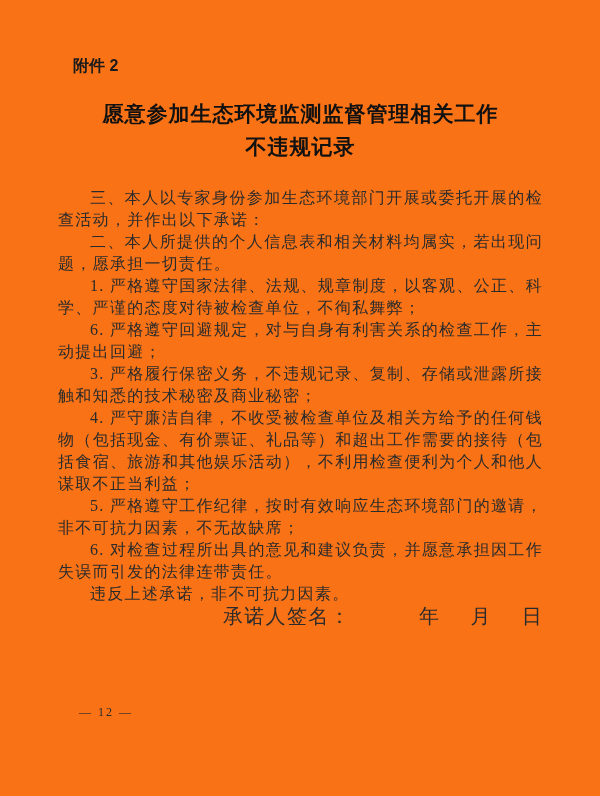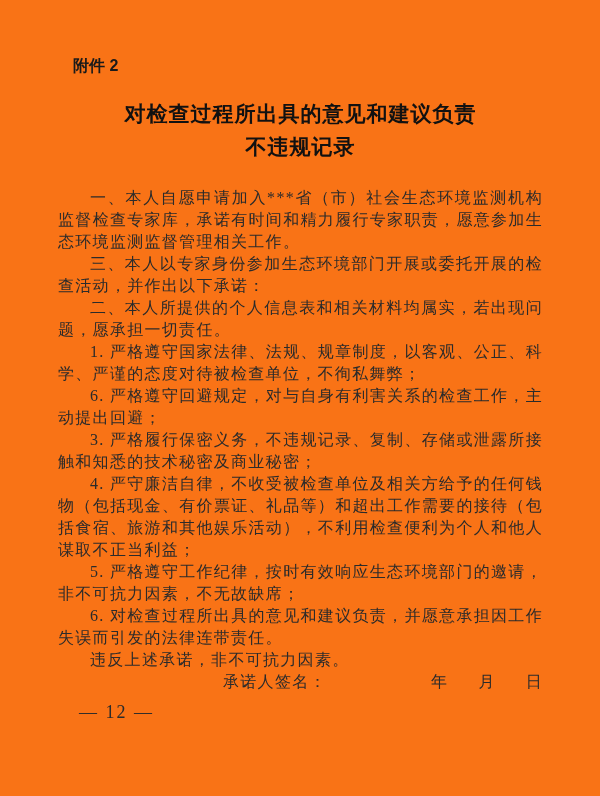--- a/index.html
+++ b/index.html
@@ -48,55 +48,54 @@
     text-align: justify;
     color: #2b2b2b;
   }
   .doc-body p {
     margin: 0;
     text-indent: 2em;
   }
   .signature-row {
     display: flex;
     align-items: baseline;
-    font-size: 16px;
+    font-size: 20px;
     line-height: 22px;
     letter-spacing: 1.3px;
   }
   .sig-label { margin-left: 165px; white-space: nowrap; }
   .date-group {
     margin-left: auto;
     display: flex;
     gap: 30px;
     white-space: nowrap;
   }
   .page-number {
     position: absolute;
     left: 79px;
     top: 701px;
-    font-size: 18px;
+    font-size: 12px;
     line-height: 22px;
     letter-spacing: 2px;
     color: #2b2b2b;
   }
 </style>
 </head>
 <body>
 
 <div class="page">
 
   <div class="attachment-label">附件 2</div>
 
   <h1 class="doc-title">
-    <span class="title-line">对检查过程所出具的意见和建议负责</span>
+    <span class="title-line">愿意参加生态环境监测监督管理相关工作</span>
     <span class="title-line">不违规记录</span>
   </h1>
 
   <div class="doc-body">
-    <p>一、本人自愿申请加入***省（市）社会生态环境监测机构监督检查专家库，承诺有时间和精力履行专家职责，愿意参加生态环境监测监督管理相关工作。</p>
     <p>三、本人以专家身份参加生态环境部门开展或委托开展的检查活动，并作出以下承诺：</p>
     <p>二、本人所提供的个人信息表和相关材料均属实，若出现问题，愿承担一切责任。</p>
     <p>1. 严格遵守国家法律、法规、规章制度，以客观、公正、科学、严谨的态度对待被检查单位，不徇私舞弊；</p>
     <p>6. 严格遵守回避规定，对与自身有利害关系的检查工作，主动提出回避；</p>
     <p>3. 严格履行保密义务，不违规记录、复制、存储或泄露所接触和知悉的技术秘密及商业秘密；</p>
     <p>4. 严守廉洁自律，不收受被检查单位及相关方给予的任何钱物（包括现金、有价票证、礼品等）和超出工作需要的接待（包括食宿、旅游和其他娱乐活动），不利用检查便利为个人和他人谋取不正当利益；</p>
     <p>5. 严格遵守工作纪律，按时有效响应生态环境部门的邀请，非不可抗力因素，不无故缺席；</p>
     <p>6. 对检查过程所出具的意见和建议负责，并愿意承担因工作失误而引发的法律连带责任。</p>
     <p>违反上述承诺，非不可抗力因素。</p>
 

